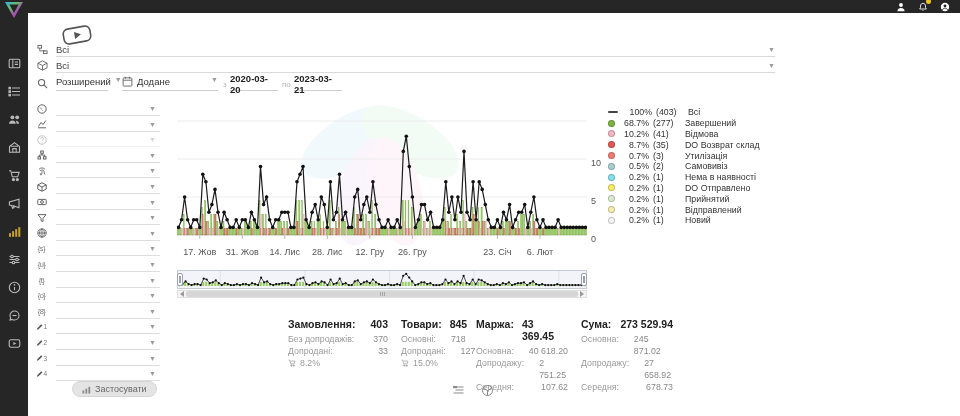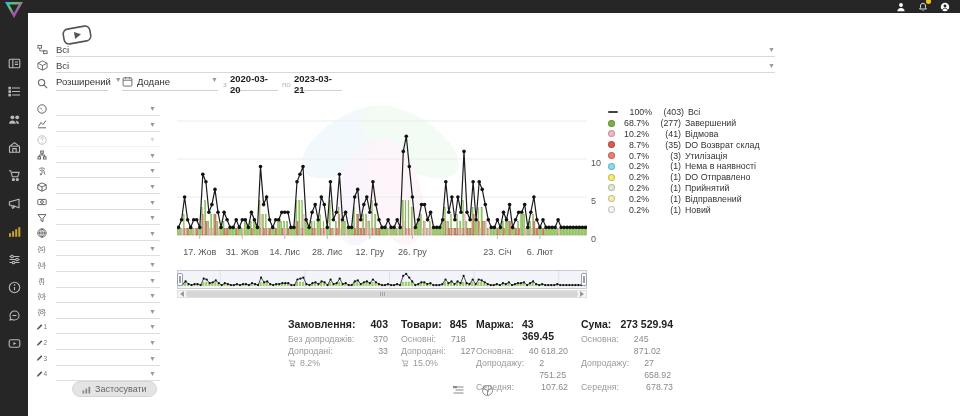--- a/index.html
+++ b/index.html
@@ -40,21 +40,21 @@
   .watermark{position:absolute;left:280px;top:92px;width:200px;height:160px;opacity:.06;pointer-events:none}
   .ylab{position:absolute;left:591px;font-size:9px;color:#555}
   .xlabels{position:absolute;left:177px;top:247px;width:410px;height:12px}
   .xlabels span{position:absolute;width:44px;text-align:center;font-size:9px;color:#555}
   
   .legend{position:absolute;left:608px;top:107px;width:170px}
   .lrow{display:flex;align-items:center;height:10.8px;font-size:8.8px;color:#333}
   .lrow .sw{width:7px;height:7px;border-radius:50%;margin-right:4px;flex:0 0 auto;border:1px solid rgba(0,0,0,.2)}
   .lrow .sw.line{width:10px;height:2px;border-radius:1px;border:none}
   .lrow .pct{width:30px;text-align:right;margin-right:4px}
-  .lrow .cnt{width:28px;text-align:right;margin-right:4px}
+  .lrow .cnt{width:28px;text-align:left;margin-right:4px}
   
   .navigator{position:absolute;left:177px;top:270px;width:410px;height:19px;background:#f2f4fa;border:1px solid #c7cbd6}
   .nav-handle{position:absolute;top:2px;width:6px;height:13px;background:#fff;border:1px solid #9aa0ad;border-radius:2px;z-index:2;cursor:ew-resize}
   .nav-handle i{display:block;width:2px;height:7px;border-left:1px solid #9aa0ad;border-right:1px solid #9aa0ad;margin:2px auto 0}
   .scrollbar{position:absolute;left:177px;top:290px;width:410px;height:8px;background:#f4f4f4;border:1px solid #e0e0e0;display:flex;align-items:center}
   .sb-arrow{width:8px;height:8px;display:flex;align-items:center;justify-content:center;cursor:pointer}
   .tri{width:0;height:0;border-top:3px solid transparent;border-bottom:3px solid transparent}
   .tri.left{border-right:4px solid #9a9a9a}
   .tri.right{border-left:4px solid #9a9a9a}
   .sb-thumb{flex:1;height:6px;background:#d6d6d6;border-radius:2px;display:flex;align-items:center;justify-content:center;gap:1px;cursor:grab}
@@ -873,20 +873,26 @@
       <span class="cnt">(35)</span>
       <span>DO Возврат склад</span>
     </div>
     <div class="lrow">
       <span class="sw" style="background: rgb(239, 123, 114);"></span>
       <span class="pct">0.7%</span>
       <span class="cnt">(3)</span>
       <span>Утилізація</span>
     </div>
     <div class="lrow">
+      <span class="sw" style="background: rgb(170, 207, 209);"></span>
+      <span class="pct">0.5%</span>
+      <span class="cnt">(2)</span>
+      <span>Самовивіз</span>
+    </div>
+    <div class="lrow">
       <span class="sw" style="background: rgb(132, 224, 238);"></span>
       <span class="pct">0.2%</span>
       <span class="cnt">(1)</span>
       <span>Нема в наявності</span>
     </div>
     <div class="lrow">
       <span class="sw" style="background: rgb(246, 238, 103);"></span>
       <span class="pct">0.2%</span>
       <span class="cnt">(1)</span>
       <span>DO Отправлено</span>

